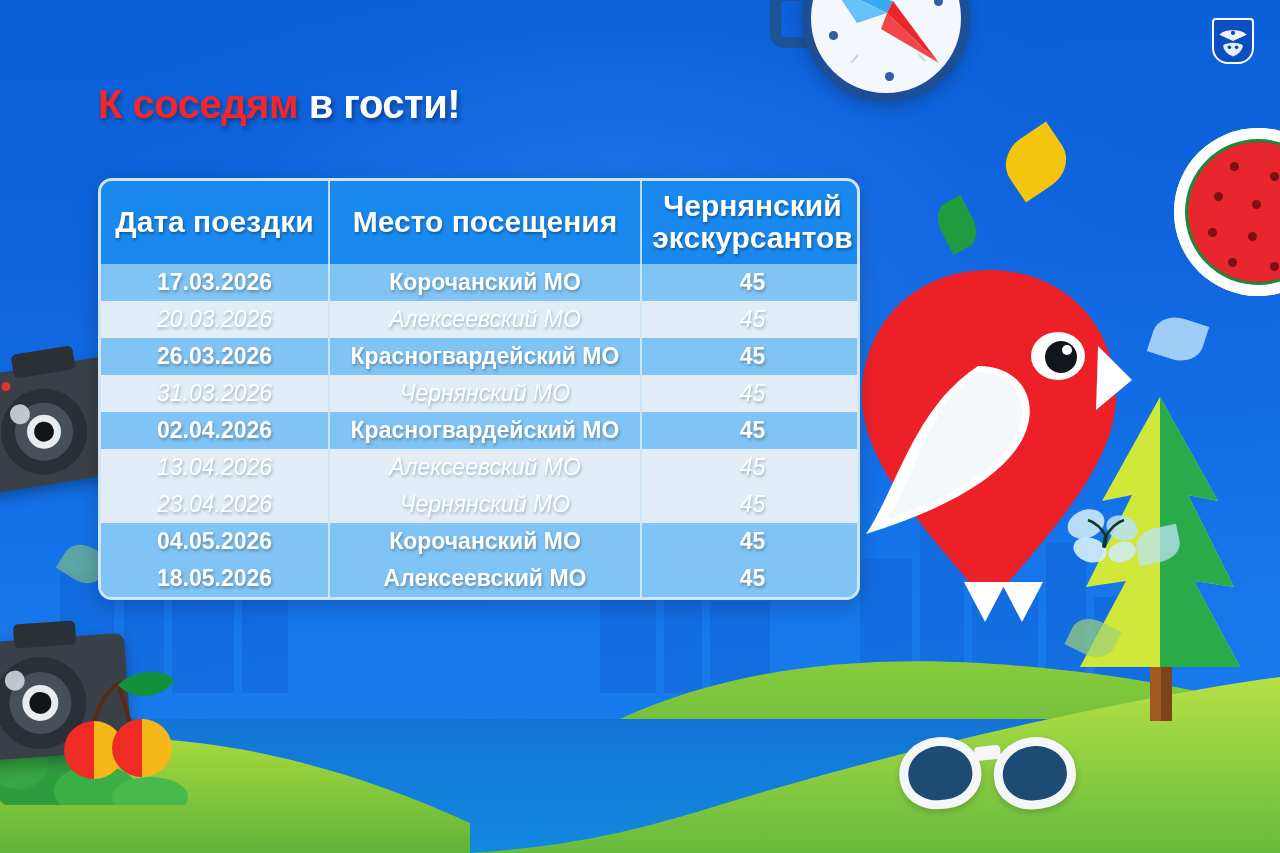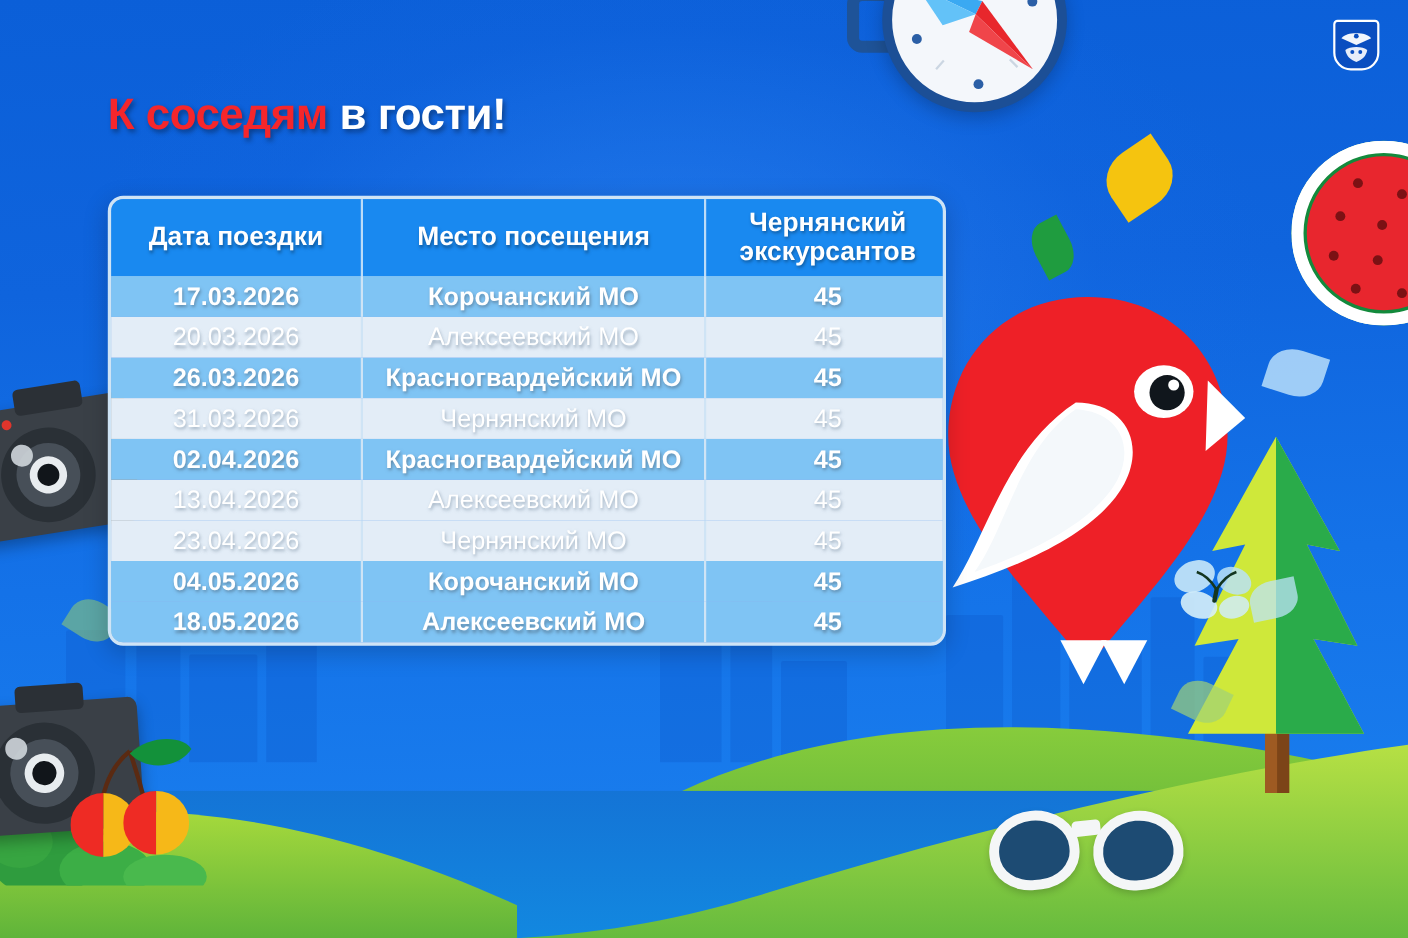--- a/index.html
+++ b/index.html
@@ -136,21 +136,21 @@
     box-shadow: 0 6px 22px rgba(0,0,0,.2);
   }
   table.sched { width: 100%; border-collapse: collapse; table-layout: fixed; }
   table.sched col.c1 { width: 228px; }
   table.sched col.c2 { width: 312px; }
   table.sched col.c3 { width: 222px; }
 
   .sched thead th {
     background: #1989f0;
     color: #ffffff;
-    font-size: 24px; font-weight: 700;
+    font-size: 30px; font-weight: 700;
     padding: 9px 6px;
     line-height: 1.08;
     text-align: center;
     text-shadow: 1px 2px 3px rgba(0,0,0,.35);
     vertical-align: middle;
     border-right: 2px solid #bcdcf8;
     margin-left: 46px;
   }
   .sched thead th:last-child { border-right: none; }
 
@@ -162,21 +162,21 @@
     white-space: nowrap;
     overflow: hidden;
     text-overflow: ellipsis;
     border-right: 2px solid #cfe4f5;
     text-shadow: 1px 2px 3px rgba(70,90,110,.55);
   }
   .sched tbody td:last-child { border-right: none; }
 
   .sched tbody tr.odd  td { background: #7fc4f4; font-weight: 700; }
   .sched tbody tr.even td { background: #e3edf7; font-weight: 400; color:#ffffff;
-                            text-shadow: 1px 2px 3px rgba(120,140,160,.65); }
+                            text-shadow: 1px 2px 3px rgba(120,140,160,.65); font-style: italic; }
 
   .table-footer {
     background: linear-gradient(180deg,#e6f1fb 0%, #dbeaf8 100%);
     color: #ef2a2a;
     font-size: 23px; font-weight: 700;
     text-align: center;
     padding: 5px 6px 7px;
     white-space: nowrap;
     letter-spacing: -0.2px;
   }

